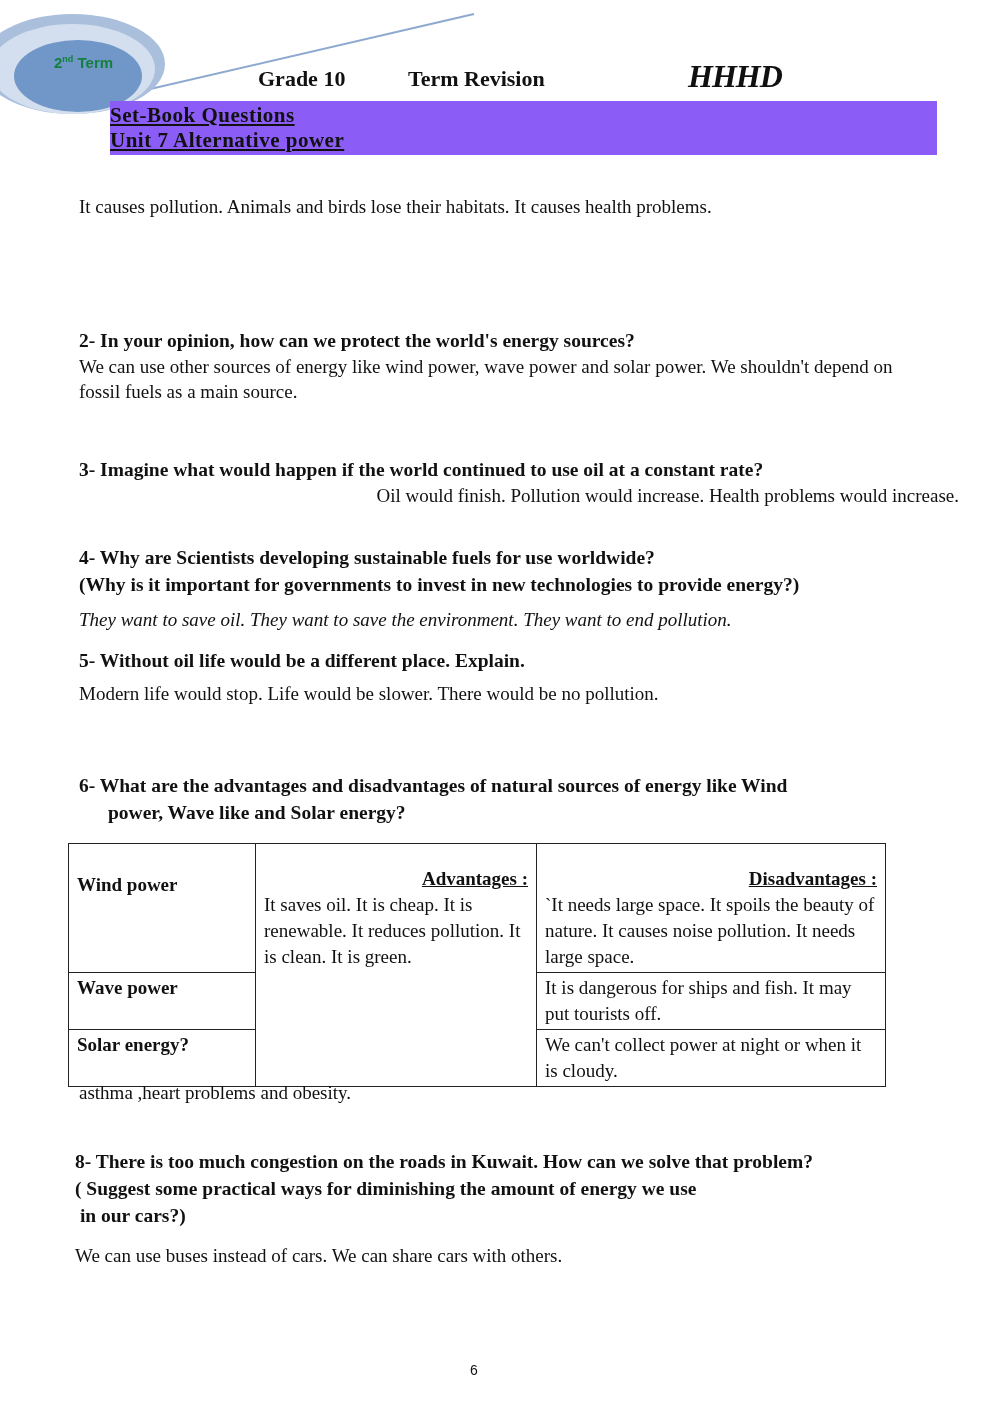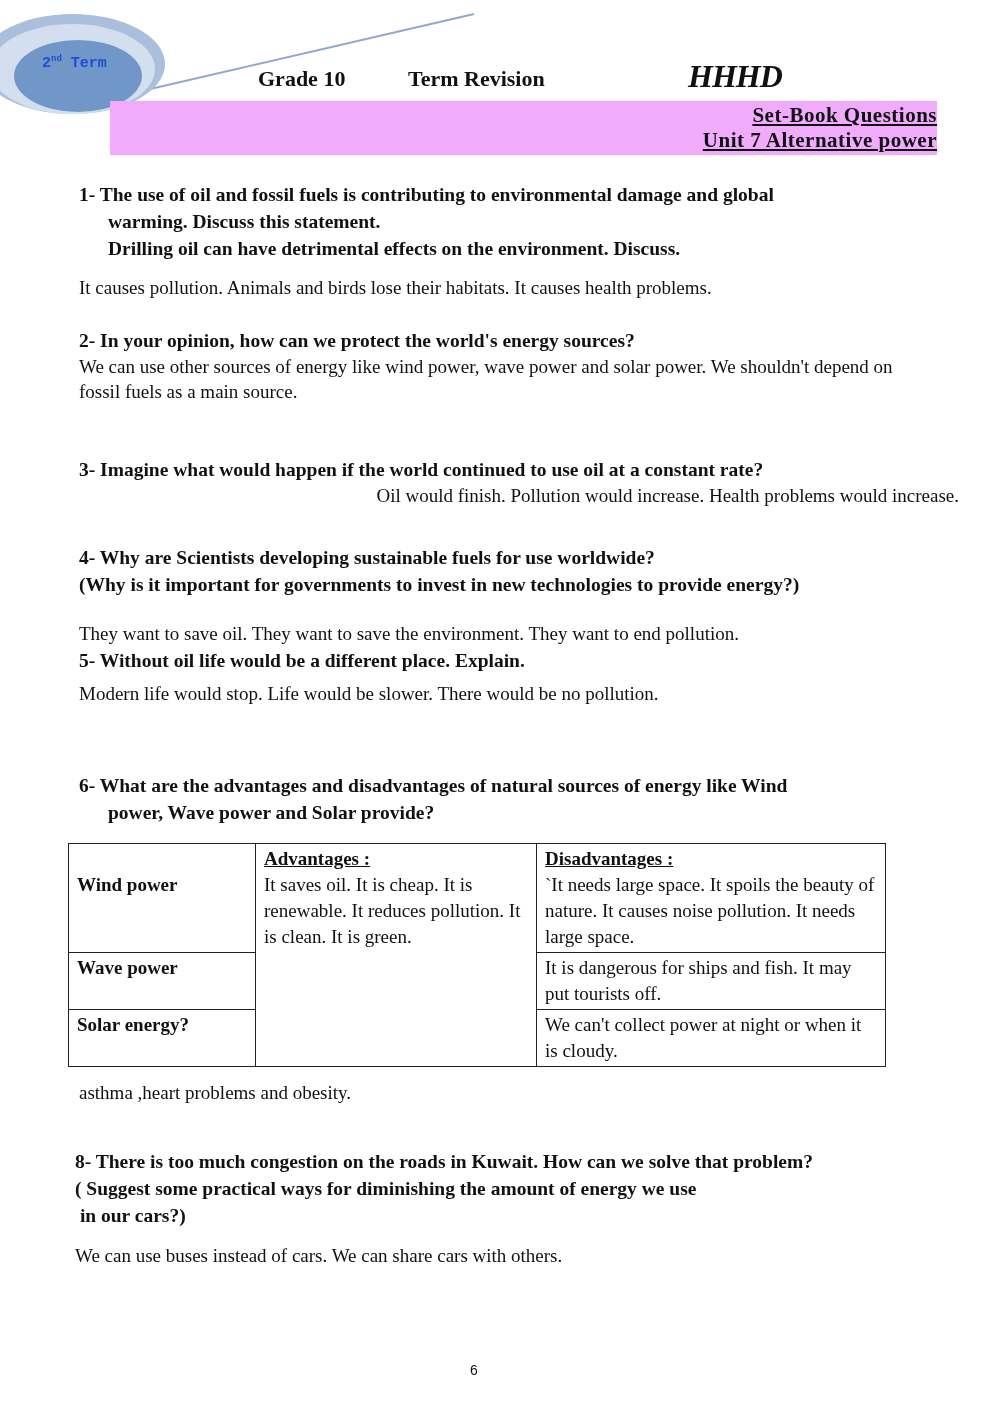--- a/index.html
+++ b/index.html
@@ -5,42 +5,42 @@
   html, body { margin: 0; padding: 0; background: #ffffff; }
   body { width: 992px; height: 1403px; position: relative; overflow: hidden; color: #111; }
   .serif { font-family: "Liberation Serif", "DejaVu Serif", serif; }
   .sans { font-family: "Liberation Sans", "DejaVu Sans", sans-serif; }
 
   
   .logo { position: absolute; left: 0; top: 14px; width: 170px; height: 100px; }
   .logo .ring1 { position: absolute; left: -20px; top: 0; width: 185px; height: 100px; border-radius: 50%; background: #a9bfdc; }
   .logo .ring2 { position: absolute; left: -10px; top: 10px; width: 165px; height: 90px; border-radius: 50%; background: #d3deee; }
   .logo .ring3 { position: absolute; left: 14px; top: 26px; width: 128px; height: 72px; border-radius: 50%; background: #7097c8; }
-  .logo .term { position: absolute; left: 42px; top: 40px; font-size: 15px; font-weight: bold; color: #1d4ed8; font-family: Liberation Mono, monospace; }
+  .logo .term { position: absolute; left: 54px; top: 40px; font-size: 15px; font-weight: bold; color: #15803d; }
   .logo .term sup { font-size: 9px; }
   .deco-line { position: absolute; left: 0; top: 0; }
 
   .hdr-grade { position: absolute; left: 258px; top: 66px; font-size: 22px; font-weight: bold; }
   .hdr-final { position: absolute; left: 408px; top: 66px; font-size: 22px; font-weight: bold; }
   .hdr-sig { position: absolute; left: 688px; top: 58px; font-size: 32px; font-style: italic; font-weight: bold; letter-spacing: -1px; }
 
-  .banner { position: absolute; left: 110px; top: 101px; width: 827px; height: 54px; background: #f0abfc; text-align: right; }
+  .banner { position: absolute; left: 110px; top: 101px; width: 827px; height: 54px; background: #8b5cf6; text-align: left; }
   .banner div { font-weight: bold; font-size: 21px; text-decoration: underline; line-height: 25px; letter-spacing: 0.5px; }
   .banner .l1 { margin-top: 2px; }
 
   .block { position: absolute; left: 79px; width: 880px; }
   .q { font-size: 19.5px; font-weight: bold; line-height: 27px; }
   .q .indent { padding-left: 29px; display: block; }
   .a { font-size: 19px; line-height: 25px; }
 
   table.adv { position: absolute; left: 68px; top: 843px; border-collapse: collapse; width: 818px; font-size: 19px; }
   table.adv td { border: 1.5px solid #222; vertical-align: top; padding: 2px 8px; line-height: 26px; }
   table.adv td.row-label { font-weight: bold; width: 170px; }
   table.adv td.adv-cell { width: 264px; }
-  table.adv .col-head { text-align: left; font-weight: bold; text-decoration: underline; }
+  table.adv .col-head { text-align: right; font-weight: bold; text-decoration: underline; margin-top: 20px; }
   table.adv tr.thin td.dis, table.adv tr.thin td.row-label { border-top-color: #bbb; }
 
   .page-num { position: absolute; left: 470px; top: 1362px; font-size: 14px; }
 </style>
 </head>
 <body>
 
 <svg class="deco-line" width="992" height="120">
   <line x1="120" y1="96" x2="474" y2="14" stroke="#8ea9cf" stroke-width="2"></line>
 </svg>
@@ -53,55 +53,50 @@
 <div class="hdr-grade serif">Grade 10</div>
 <div class="hdr-final serif">Term Revision</div>
 <div class="hdr-sig serif">HHHD</div>
 
 <div class="banner serif">
   <div class="l1">Set-Book Questions</div>
   <div>Unit 7  Alternative power</div>
 </div>
 
 <div class="block serif" style="top:181px;">
-  <div class="q">
-    <span>1-  The use of oil and fossil fuels is contributing to environmental damage and global</span>
-    <span class="indent">warming. Discuss this statement.</span>
-    <span class="indent">Drilling oil can have detrimental effects on the environment. Discuss.</span>
-  </div>
   <div class="a" style="margin-top:13px;">It causes pollution. Animals and birds lose their habitats. It causes health problems.</div>
 </div>
 
 <div class="block serif" style="top:327px;">
   <div class="q">2- In your opinion, how can we protect the world's energy sources?</div>
   <div class="a" style="width:820px;">We can use other sources of energy like wind power, wave power and solar power. We shouldn't depend on fossil fuels as a main source.</div>
 </div>
 
 <div class="block serif" style="top:456px;">
   <div class="q">3- Imagine what would happen if the world continued to use oil at a constant rate?</div>
   <div class="a" style="text-align:right;">Oil would finish. Pollution would increase. Health problems would increase.</div>
 </div>
 
 <div class="block serif" style="top:544px;">
   <div class="q">
     <span>4- Why are Scientists developing sustainable fuels for use worldwide?</span><br>
     <span>(Why is it important for governments to invest in new technologies to provide energy?)</span>
   </div>
-  <div class="a" style="margin-top:23px;">They want to save oil. They want to save the environment. They want to end pollution.</div>
+  <div class="a" style="margin-top:9px;font-style:italic;">They want to save oil. They want to save the environment. They want to end pollution.</div>
 </div>
 
 <div class="block serif" style="top:647px;">
   <div class="q">5-  Without oil life would be a different place. Explain.</div>
   <div class="a" style="margin-top:7px;">Modern life would stop. Life would be slower. There would be no pollution.</div>
 </div>
 
 <div class="block serif" style="top:772px;">
   <div class="q">
     <span>6-  What are the advantages and disadvantages of natural sources of energy like Wind</span>
-    <span class="indent">power, Wave power and Solar provide?</span>
+    <span class="indent">power, Wave like and Solar energy?</span>
   </div>
 </div>
 
 <table class="adv serif">
   <tbody>
       <tr>
     <td class="row-label" style="padding-top:28px; height:76px;">Wind power</td>
     <td class="adv-cell" rowspan="3">
       <div class="col-head">Advantages :</div>
       <div>It saves oil. It is cheap. It is renewable. It reduces pollution. It is clean. It is green.</div>

